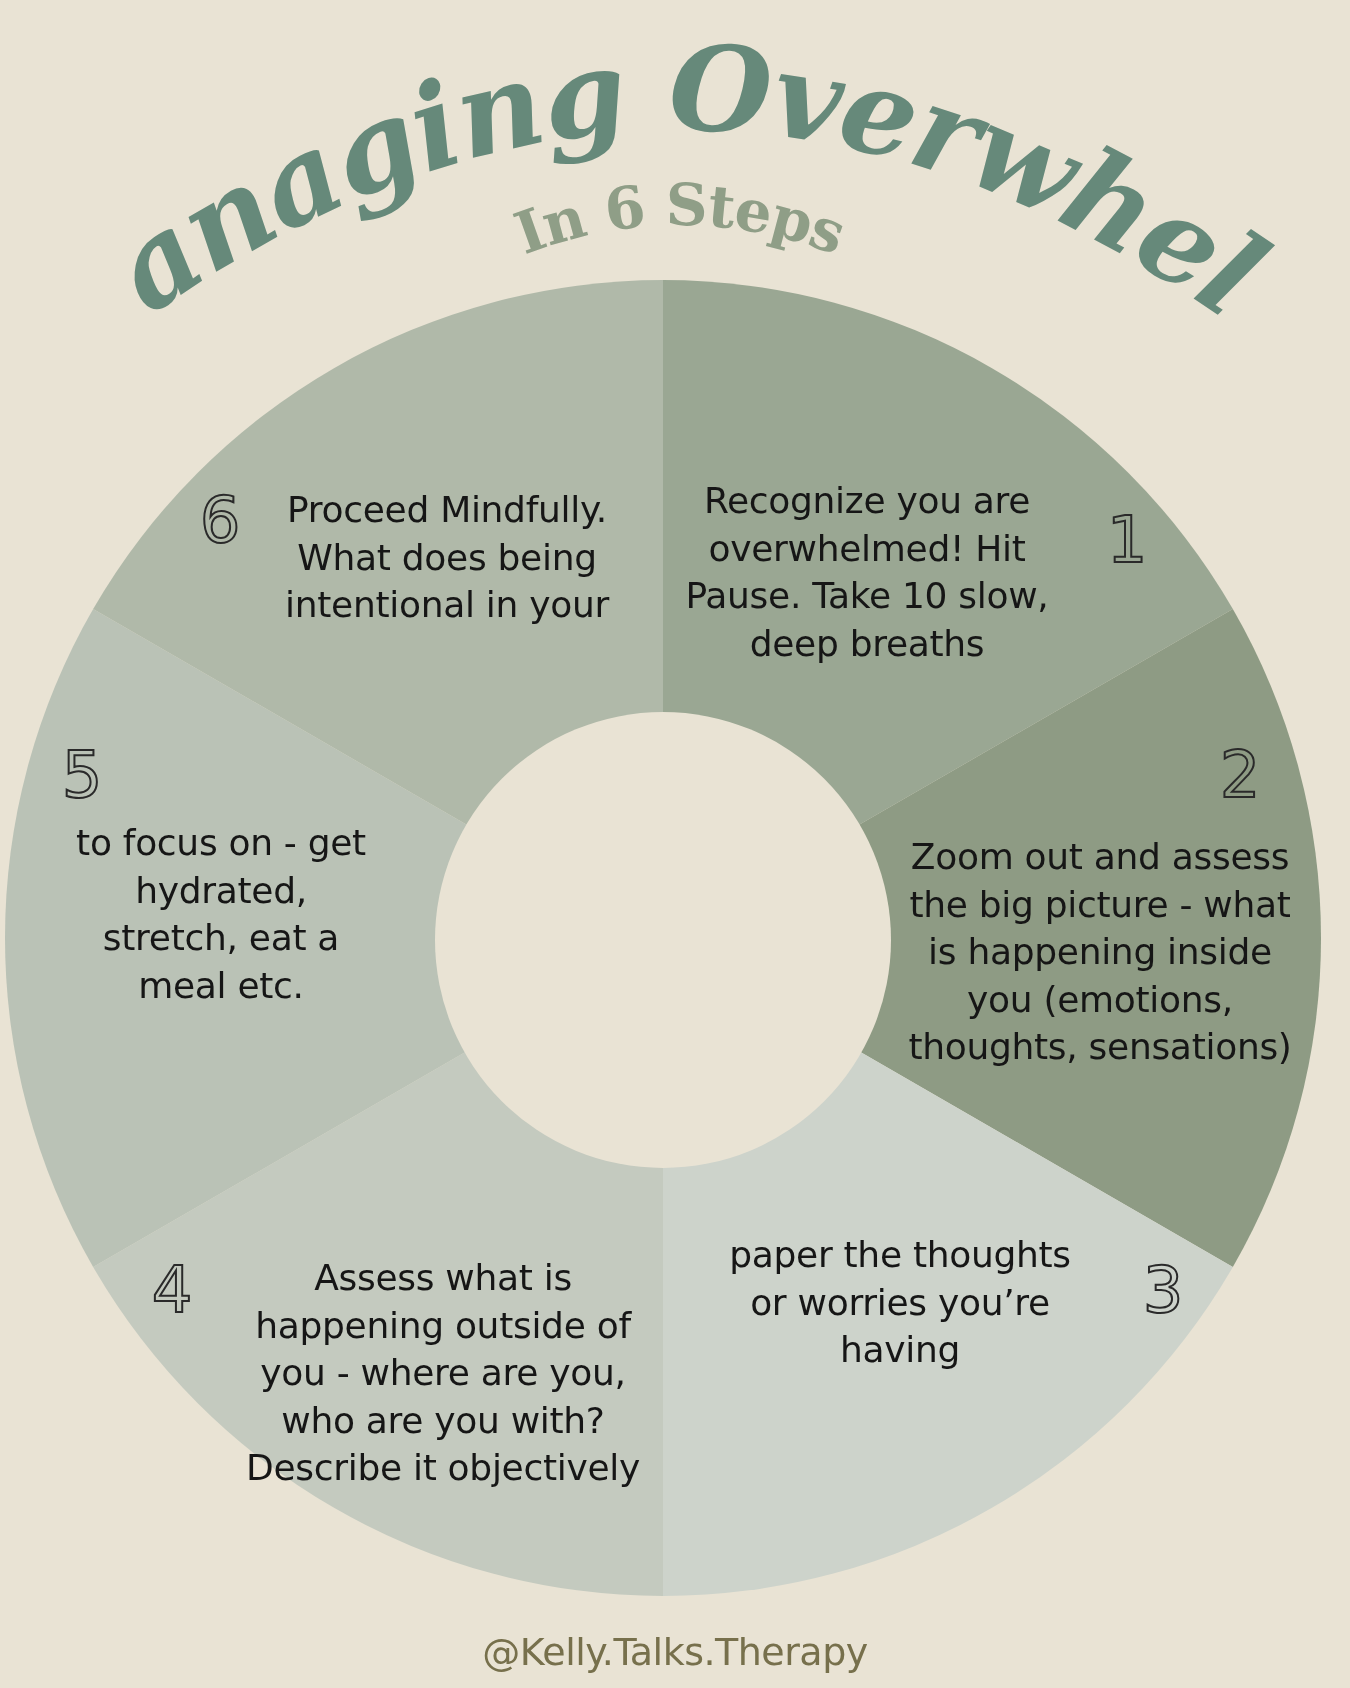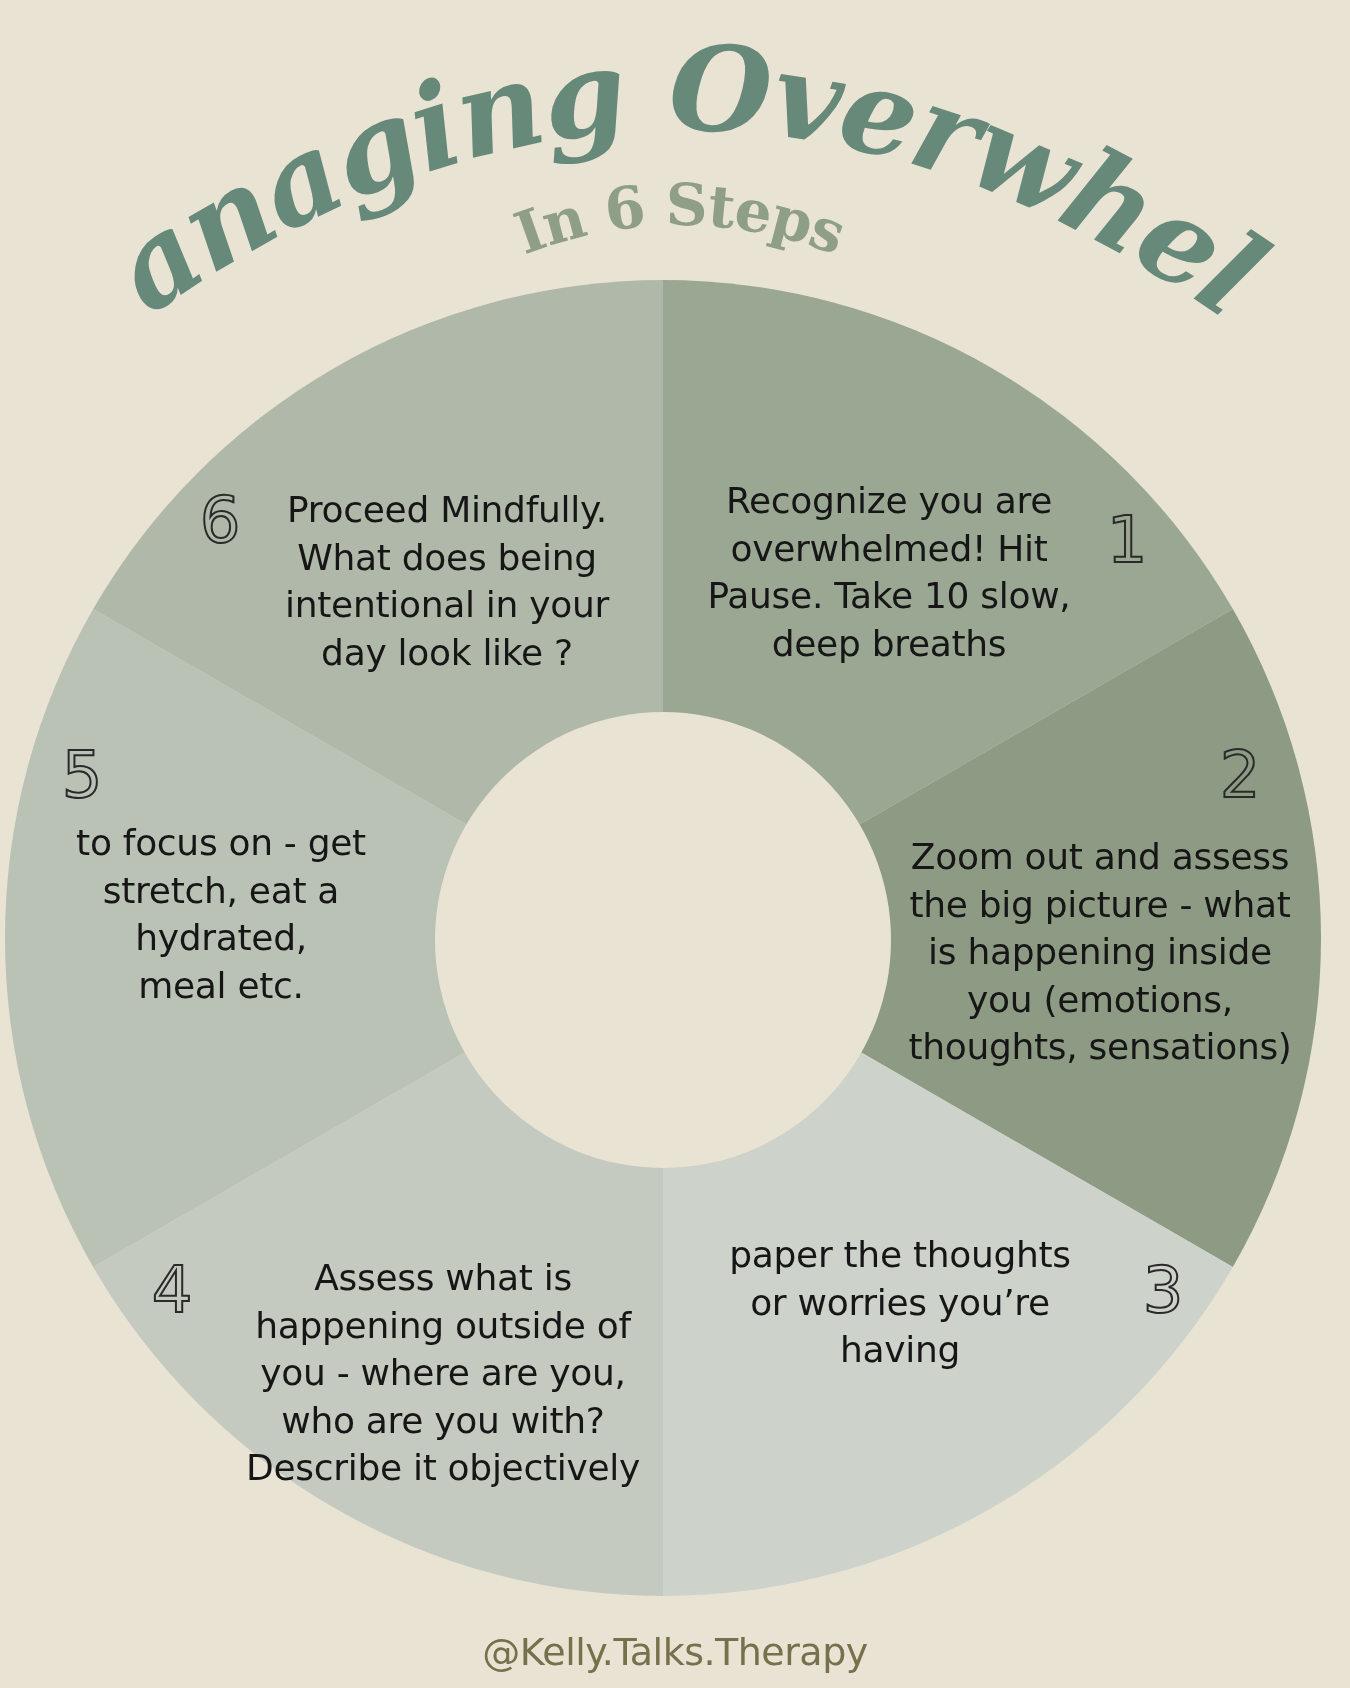--- a/index.html
+++ b/index.html
@@ -52,21 +52,21 @@
   <circle cx="663" cy="940" r="228" fill="#e9e3d4"></circle>
 </svg>
 
 <div class="step-num" style="left:1127px; top:540px;">1</div>
 <div class="step-num" style="left:1240px; top:775px;">2</div>
 <div class="step-num" style="left:1163px; top:1290px;">3</div>
 <div class="step-num" style="left:172px; top:1290px;">4</div>
 <div class="step-num" style="left:82px; top:775px;">5</div>
 <div class="step-num" style="left:220px; top:520px;">6</div>
 
-<div class="seg-text" style="left:867px; top:477px;margin-left:22px;">
+<div class="seg-text" style="left:867px; top:477px;">
   <div>Recognize you are</div>
   <div>overwhelmed! Hit</div>
   <div>Pause. Take 10 slow,</div>
   <div>deep breaths</div>
 </div>
 
 <div class="seg-text" style="left:1100px; top:833px;">
   <div>Zoom out and assess</div>
   <div>the big picture - what</div>
   <div>is happening inside</div>
@@ -83,25 +83,24 @@
 <div class="seg-text" style="left:443px; top:1254px;text-align:center;">
   <div>Assess what is</div>
   <div>happening outside of</div>
   <div>you - where are you,</div>
   <div>who are you with?</div>
   <div>Describe it objectively</div>
 </div>
 
 <div class="seg-text" style="left:221px; top:819px;">
   <div>to focus on - get</div>
+  <div>hydrated,</div>
   <div>stretch, eat a</div>
-  <div>hydrated,</div>
   <div>meal etc.</div>
 </div>
 
 <div class="seg-text" style="left:447px; top:477px;margin-top:9px;">
   <div>Proceed Mindfully.</div>
   <div>What does being</div>
   <div>intentional in your</div>
-  <div>day look like ?</div>
 </div>
 
 <div class="footer">@Kelly.Talks.Therapy</div>
 
 </body></html>

